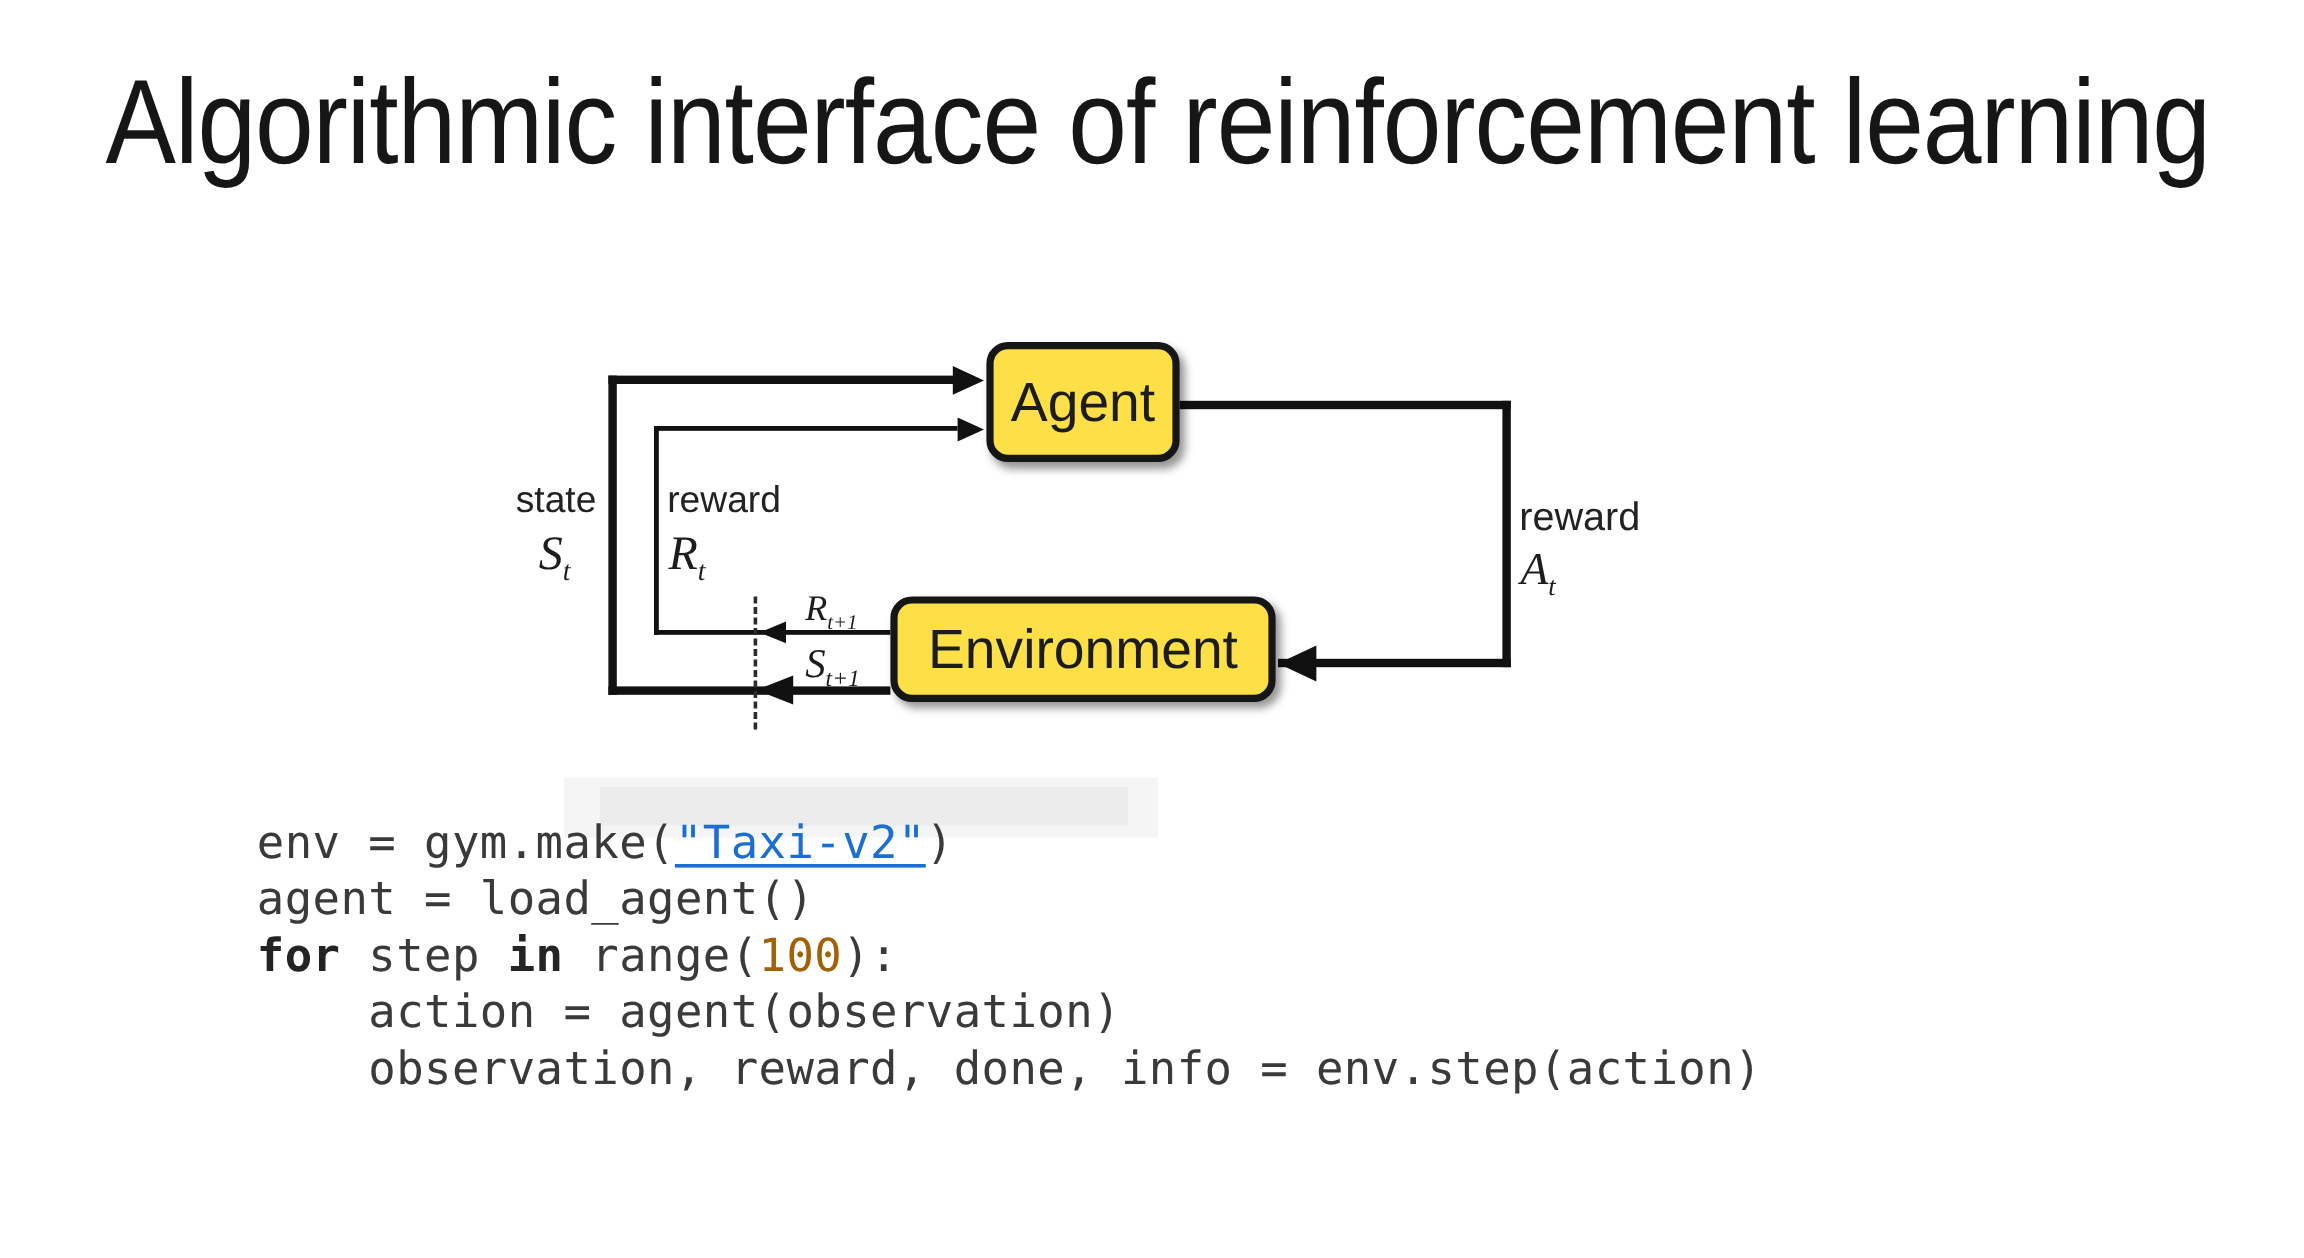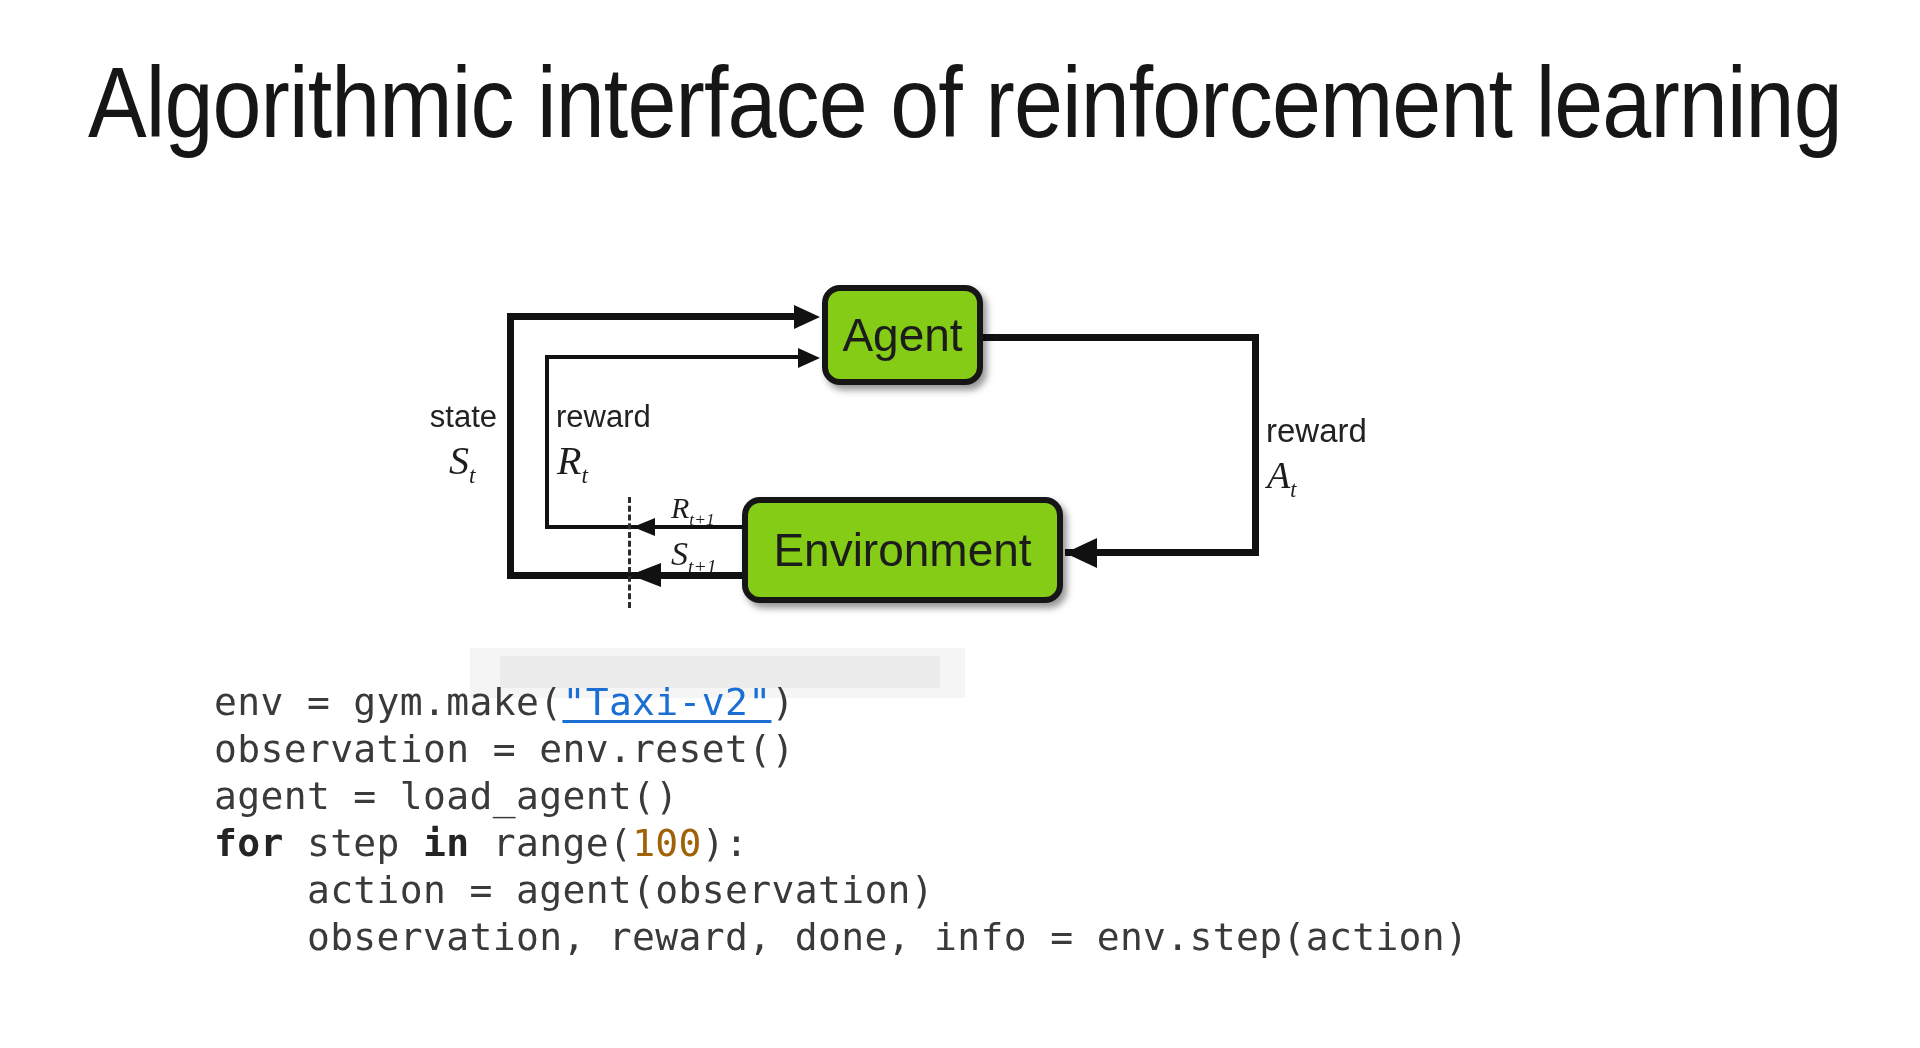--- a/index.html
+++ b/index.html
@@ -18,21 +18,21 @@
   
   .ln{position:absolute;background:#111;}
   .dashed{position:absolute;width:0;border-left:3px dashed #2b2b2b;}
 
   
   .arr{position:absolute;width:0;height:0;border-style:solid;border-color:transparent;}
   .arr.right{border-left-color:#111;}
   .arr.left{border-right-color:#111;}
 
   
-  .node{position:absolute;background:#84cc16;border:6px solid #161616;border-radius:18px;
+  .node{position:absolute;background:#fde047;border:6px solid #161616;border-radius:18px;
         box-shadow:4px 5px 7px rgba(0,0,0,0.42);display:flex;align-items:center;justify-content:center;
         font-size:46px;color:#1c1c1c;box-sizing:border-box;}
 
   
   .lbl{position:absolute;color:#222;font-size:31px;line-height:1.1;white-space:nowrap;}
   .sym{position:absolute;font-family:"Liberation Serif",serif;font-style:italic;color:#1d1d1d;
        white-space:nowrap;line-height:1;}
   .sym sub{font-size:0.58em;font-style:italic;line-height:0;}
 
   
@@ -70,39 +70,38 @@
     <div class="ln" style="left:983px;top:334px;width:276px;height:7px;"></div>
     <div class="ln" style="left:1252px;top:334px;width:7px;height:222px;"></div>
     <div class="ln" style="left:1065px;top:549px;width:194px;height:7px;"></div>
     <div class="arr left" style="left:1065px;top:538px;border-width:15px 32px 15px 0;"></div>
 
     <div class="dashed" style="left:628px;top:497px;height:111px;"></div>
 
     <div class="node" style="left:822px;top:285px;width:161px;height:100px;">
       <span>Agent</span>
     </div>
-    <div class="node" style="left:742px;top:497px;width:321px;height:106px;justify-content:center;">
+    <div class="node" style="left:742px;top:497px;width:321px;height:88px;justify-content:center;">
       <span>Environment</span>
     </div>
 
     <div class="lbl" style="left:390px;top:400px;width:107px;text-align:right;">state</div>
     <div class="sym" style="left:449px;top:441px;font-size:40px;"><span>S</span><sub>t</sub></div>
 
     <div class="lbl" style="left:556px;top:400px;text-align:right;">reward</div>
     <div class="sym" style="left:557px;top:441px;font-size:40px;"><span>R</span><sub>t</sub></div>
 
     <div class="lbl" style="left:1266px;top:413px;font-size:33px;">reward</div>
     <div class="sym" style="left:1267px;top:456px;font-size:38px;"><span>A</span><sub>t</sub></div>
 
     <div class="sym" style="left:671px;top:493px;font-size:30px;"><span>R</span><sub>t+1</sub></div>
     <div class="sym" style="left:671px;top:537px;font-size:34px;"><span>S</span><sub>t+1</sub></div>
   </div>
 
   <div class="code">
     <div class="code-line"><span class="tk-plain">env = gym.make(</span><span class="tk-link">"Taxi-v2"</span><span class="tk-plain">)</span></div>
-    <div class="code-line"><span class="tk-plain">observation = env.reset()</span></div>
     <div class="code-line"><span class="tk-plain">agent = load_agent()</span></div>
     <div class="code-line"><span class="tk-kw">for</span><span class="tk-plain"> step </span><span class="tk-kw">in</span><span class="tk-plain"> range(</span><span class="tk-num">100</span><span class="tk-plain">):</span></div>
     <div class="code-line"><span class="tk-plain">    action = agent(observation)</span></div>
     <div class="code-line"><span class="tk-plain">    observation, reward, done, info = env.step(action)</span></div>
   </div>
 
 </div>
 
 </body></html>

